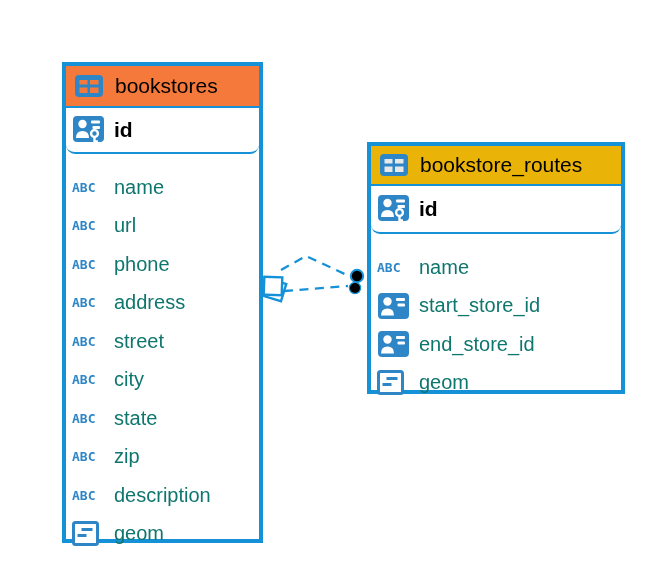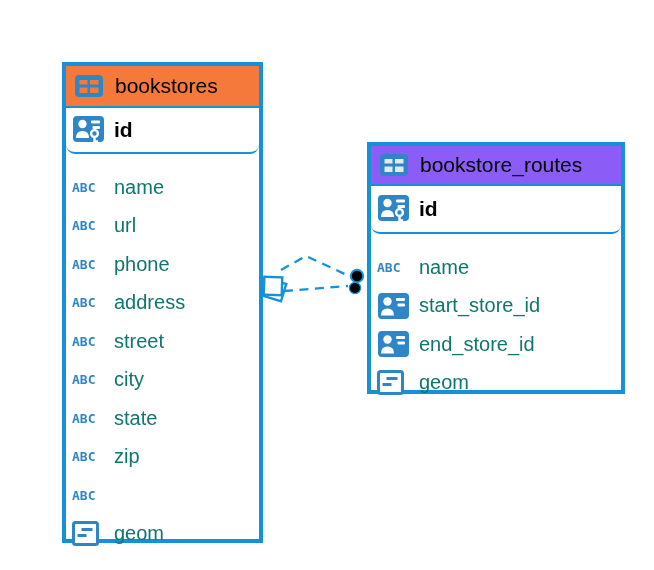--- a/index.html
+++ b/index.html
@@ -120,38 +120,39 @@
         <div class="field-row">
     <span class="icon-slot">
             <span class="icon-wrap abc-glyph">ABC</span>
           </span>
     <span class="field-label">zip</span>
   </div>
         <div class="field-row">
     <span class="icon-slot">
             <span class="icon-wrap abc-glyph">ABC</span>
           </span>
+    <span class="field-label">description</span>
   </div>
         <div class="field-row">
     <span class="icon-slot">
             <span class="icon-wrap">
     <svg width="27" height="25" viewBox="0 0 27 25">
       <rect x="1.5" y="1.5" width="24" height="22" rx="2" fill="#fff" stroke="var(--iconblue)" stroke-width="3"></rect>
       <rect x="9.5" y="7" width="11" height="3" fill="var(--iconblue)"></rect>
       <rect x="5.5" y="13" width="9" height="3" fill="var(--iconblue)"></rect>
     </svg>
   </span>
           </span>
     <span class="field-label">geom</span>
   </div>
       </div>
   </div>
 
   <div class="entity" style="left:367px;top:142px;width:258px;height:252px;">
-    <div class="entity-header" style="height: 38px; background: #8b5cf6; --hole: #e8e8e8;">
+    <div class="entity-header" style="height: 38px; background: #eab308; --hole: #e8e8e8;">
       <span class="icon-slot" style="width:32px;">
           <span class="icon-wrap">
     <svg width="30" height="26" viewBox="0 0 30 26">
       <rect x="1" y="2" width="28" height="22" rx="4" fill="var(--iconblue)"></rect>
       <rect x="5.5" y="7" width="8" height="4.5" fill="var(--hole,#fff)"></rect>
       <rect x="16" y="7" width="8.5" height="4.5" fill="var(--hole,#fff)"></rect>
       <rect x="5.5" y="14.5" width="8" height="5.5" fill="var(--hole,#fff)"></rect>
       <rect x="16" y="14.5" width="8.5" height="5.5" fill="var(--hole,#fff)"></rect>
     </svg>
   </span>

